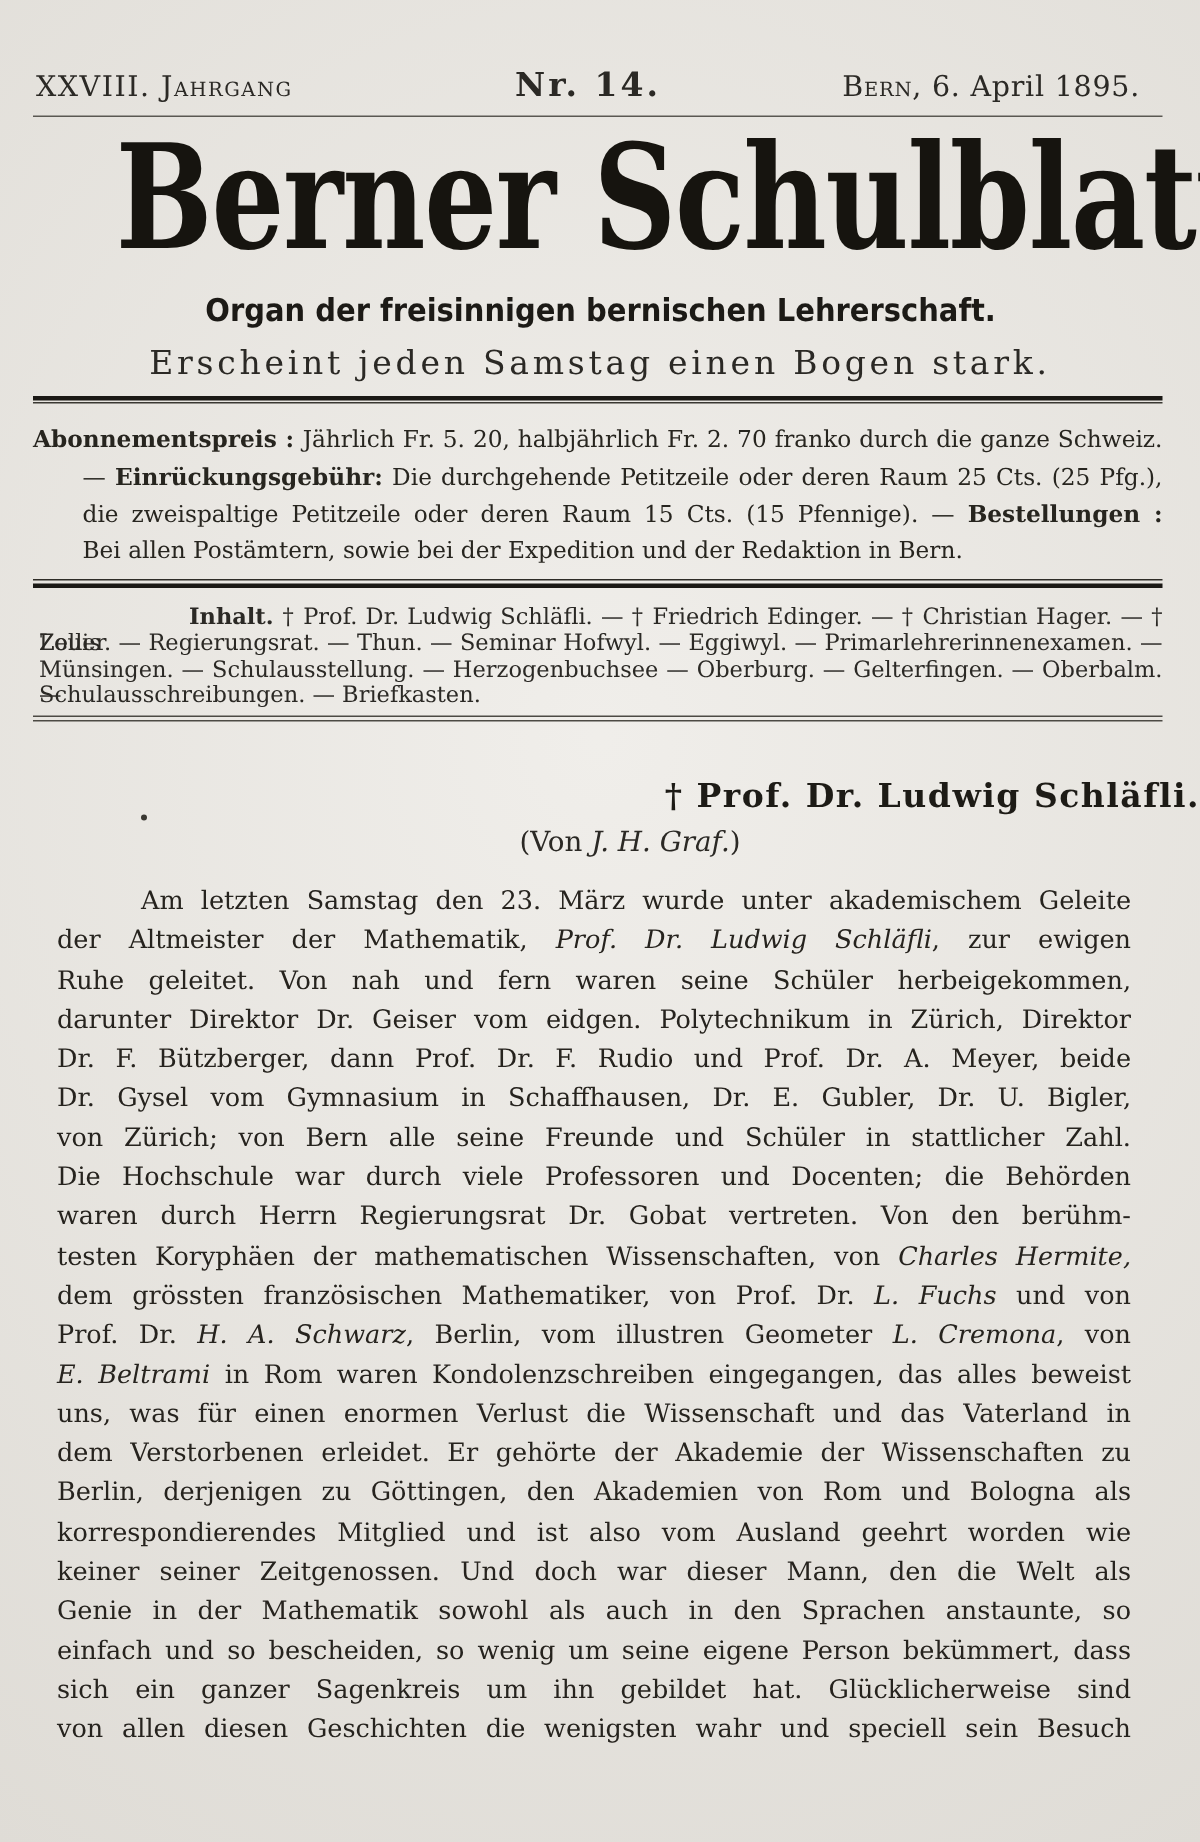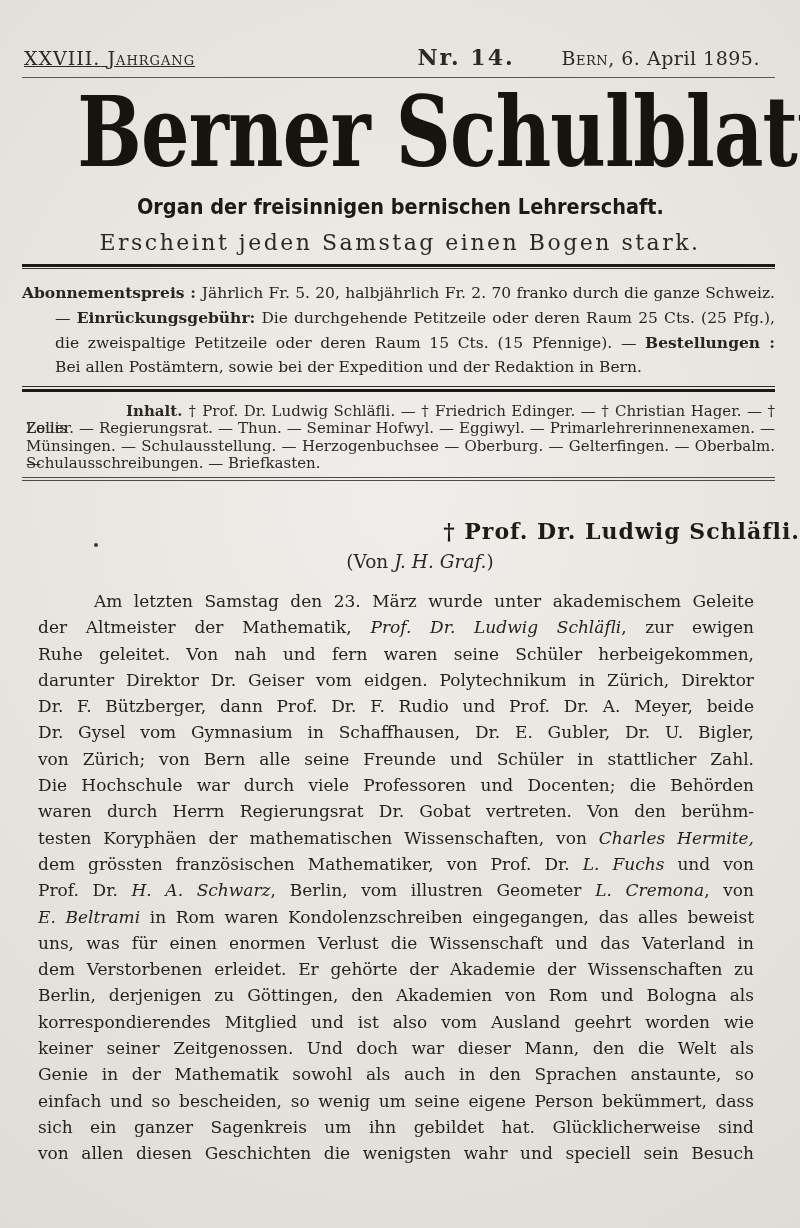--- a/index.html
+++ b/index.html
@@ -16,23 +16,23 @@
     overflow:hidden;
   }
   
   .issue-header{
     display:flex;
     align-items:baseline;
     padding:44px 40px 0 24px;
     color:#2b2925;
   }
   .issue-header .col{flex:1;}
-  .issue-header .col.mid{text-align:right;}
+  .issue-header .col.mid{text-align:center;}
   .issue-header .col.right{text-align:right;}
-  .vol{font-size:19px;letter-spacing:1px;text-decoration:underline;}
+  .vol{font-size:19px;letter-spacing:1px;}
   .sc{font-variant:small-caps;}
   .issue-no{font-size:22px;font-weight:bold;letter-spacing:2px;}
   .issue-date{font-size:19px;letter-spacing:0.5px;}
   .rule-header{
     margin:7px 25px 0 22px;
     height:1px;background:#5a5852;
   }
   
   .masthead{text-align:center;}
   .mast-title{

